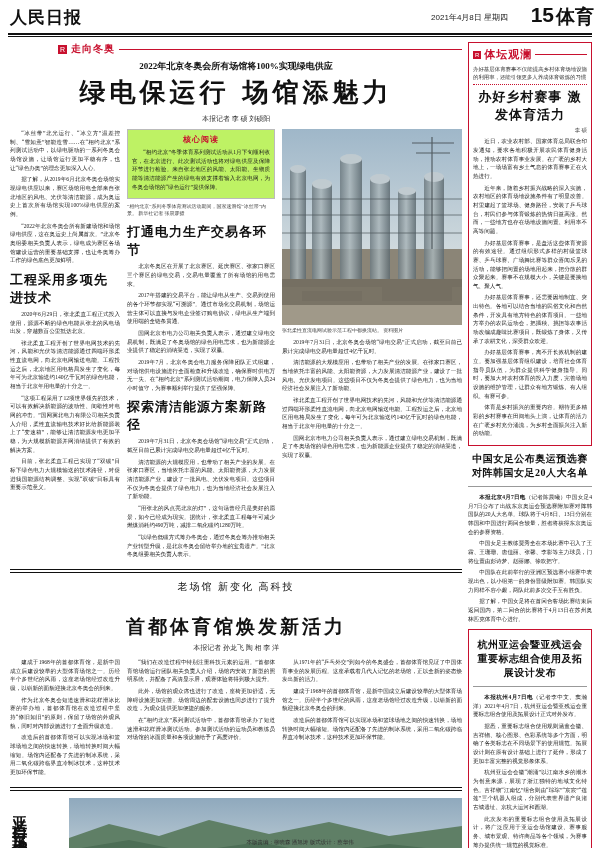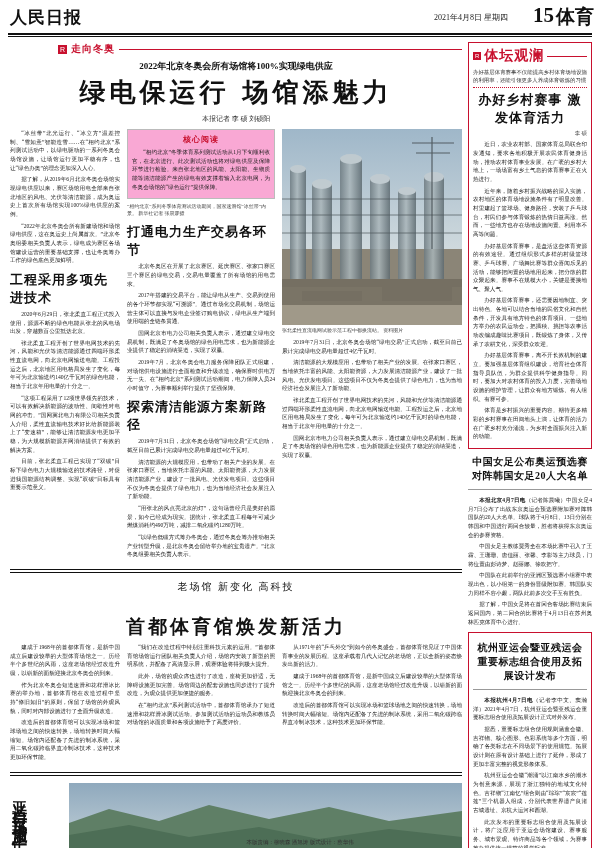--- a/index.html
+++ b/index.html
@@ -1,21 +1,21 @@
 <!DOCTYPE html>
 <html><head>
 <meta charset="utf-8">
 <style>
   html,body{margin:0;padding:0;background:#c8c8c8;}
   body{font-family:"Liberation Serif", serif;}
   .page{width:600px;height:848px;background:#ffffff;position:relative;overflow:hidden;box-sizing:border-box;}
   .masthead{position:absolute;left:0;top:0;width:600px;height:34px;}
   .masthead-logo{position:absolute;left:10px;top:4px;width:92px;height:26px;font-family:"DejaVu Sans", sans-serif;font-weight:bold;font-size:17px;letter-spacing:1px;color:#111;line-height:26px;}
-  .masthead-date{position:absolute;right:92px;top:12px;font-size:8px;color:#222;font-family:Liberation Serif, serif;}
-  .masthead-pageno{position:absolute;right:46px;top:3px;font-size:21px;font-weight:bold;color:#111;font-family:Liberation Serif, serif;}
+  .masthead-date{position:absolute;right:92px;top:12px;font-size:8px;color:#222;font-family:Liberation Sans, sans-serif;}
+  .masthead-pageno{position:absolute;right:46px;top:3px;font-size:21px;font-weight:bold;color:#111;font-family:Liberation Sans, sans-serif;}
   .masthead-section{position:absolute;right:6px;top:4px;font-size:19px;font-weight:bold;color:#111;font-family:"DejaVu Sans", sans-serif;}
   .rule-top{position:absolute;left:8px;top:33px;width:584px;height:2px;background:#111;}
   .rule-top2{position:absolute;left:8px;top:36px;width:584px;height:1px;background:#111;}
 
   .col-main{position:absolute;left:10px;top:42px;width:452px;height:798px;}
   .col-right{position:absolute;left:468px;top:42px;width:124px;height:798px;}
 
   .kicker{display:flex;align-items:center;gap:4px;margin-bottom:4px;padding-left:48px;}
   .kicker-badge{background:#c8102e;color:#fff;font-size:7px;padding:1px 2px;font-family:"Liberation Sans", sans-serif;}
   .kicker-text{color:#c8102e;font-size:10px;font-weight:bold;letter-spacing:1px;}
@@ -27,21 +27,21 @@
 
   .three{display:flex;gap:7px;}
   .c1{width:110px;}
   .c2{width:148px;}
   .c3{width:180px;}
 
   .body-text{font-size:5.6px;line-height:1.55;color:#1a1a1a;text-align:justify;}
   .body-text p{margin:0 0 3px;text-indent:2em;}
   .sub-h-left{font-size:13px;font-weight:bold;color:#111;margin:6px 0 3px;letter-spacing:1px;}
 
-  .box-core{border:1px solid #bbb;padding:4px;margin-bottom:4px;background:#f9a8d4;}
+  .box-core{border:1px solid #bbb;padding:4px;margin-bottom:4px;background:#bef264;}
   .box-core .bt{text-align:center;font-size:8px;font-weight:bold;color:#c8102e;margin-bottom:3px;letter-spacing:1px;}
 
   .photo{position:relative;overflow:hidden;background:#777;}
   .cap{font-size:5px;color:#444;line-height:1.4;margin-top:2px;}
 
   .hr-thin{height:1px;background:#999;margin:6px 0;}
   .hr-dbl{border-top:1px solid #111;border-bottom:1px solid #111;height:2px;margin:7px 0;}
 
   .mid-kicker{text-align:center;font-size:10px;color:#111;letter-spacing:2px;margin-bottom:20px;font-weight:normal;}
   .mid-headline{text-align:center;font-size:19px;font-weight:bold;letter-spacing:3px;color:#111;margin:2px 0 3px;font-family:"DejaVu Sans", sans-serif;}
@@ -183,20 +183,21 @@
           <p>国网北京市电力公司相关负责人表示，通过建立绿电交易机制，既满足了冬奥场馆的绿色用电需求，也为新能源企业提供了稳定的消纳渠道，实现了双赢。</p>
         </div>
       </div>
     </div>
 
     <div class="hr-dbl"></div>
 
     <div>
       <div class="mid-kicker">老场馆  新变化  高科技</div>
       <div class="mid-headline">首都体育馆焕发新活力</div>
+      <div class="byline">本报记者  孙龙飞  陶  相  李  洋</div>
       <div class="three">
         <div class="c1 body-text">
           <p>建成于1968年的首都体育馆，是新中国成立后建设较早的大型体育场馆之一。历经半个多世纪的风雨，这座老场馆经过改造升级，以崭新的面貌迎接北京冬奥会的到来。</p>
           <p>作为北京冬奥会短道速滑和花样滑冰比赛的举办地，首都体育馆在改造过程中坚持“修旧如旧”的原则，保留了场馆的外观风貌，同时对内部设施进行了全面升级改造。</p>
           <p>改造后的首都体育馆可以实现冰场和篮球场地之间的快速转换，场地转换时间大幅缩短。场馆内还配备了先进的制冰系统，采用二氧化碳跨临界直冷制冰技术，这种技术更加环保节能。</p>
         </div>
         <div class="c2 body-text">
           <p>“我们在改造过程中特别注重科技元素的运用。”首都体育馆场馆运行团队相关负责人介绍，场馆内安装了新型的照明系统，并配备了高清显示屏，观赛体验将得到极大提升。</p>
           <p>此外，场馆的观众席也进行了改造，座椅更加舒适，无障碍设施更加完善。场馆周边的配套设施也同步进行了提升改造，为观众提供更加便捷的服务。</p>
           <p>在“相约北京”系列测试活动中，首都体育馆承办了短道速滑和花样滑冰测试活动。参加测试活动的运动员和教练员对场馆的冰面质量和各项设施给予了高度评价。</p>
@@ -280,21 +281,21 @@
         </svg>
       </div>
     </div>
   </div>
 
   <div class="col-right">
 
     <div class="rbox">
       <div class="rkicker">
         <span class="kicker-badge">R</span>
-        <span class="kicker-text" style="font-size:14px;">体坛观澜</span>
+        <span class="kicker-text" style="font-size:11px;">体坛观澜</span>
         <span class="kicker-line"></span>
       </div>
       <div class="rsum">办好基层体育赛事不仅能提高乡村体育场地设施的利用率，还能引领更多人养成体育锻炼的习惯</div>
       <div class="rtitle">办好乡村赛事  激发体育活力</div>
       <div class="rauthor">李  硕</div>
       <div class="body-text" style="margin-top:3px;">
         <p>近日，农业农村部、国家体育总局联合印发通知，要求各地积极开展农民体育健身活动，推动农村体育事业发展。在广袤的乡村大地上，一场场富有乡土气息的体育赛事正在火热进行。</p>
         <p>近年来，随着乡村振兴战略的深入实施，农村地区的体育场地设施条件有了明显改善。村里建起了篮球场、健身路径，安装了乒乓球台，村民们参与体育锻炼的热情日益高涨。然而，一些地方也存在场地设施闲置、利用率不高等问题。</p>
         <p>办好基层体育赛事，是盘活这些体育资源的有效途径。通过组织形式多样的村级篮球赛、乒乓球赛、广场舞比赛等群众喜闻乐见的活动，能够把闲置的场地用起来，把分散的群众聚起来。赛事不在规模大小，关键是要接地气、聚人气。</p>
         <p>办好基层体育赛事，还需要因地制宜、突出特色。各地可以结合当地的民俗文化和自然条件，开发具有地方特色的体育项目。一些地方举办的农民运动会，把插秧、挑担等农事活动改编成趣味比赛项目，既锻炼了身体，又传承了农耕文化，深受群众欢迎。</p>

